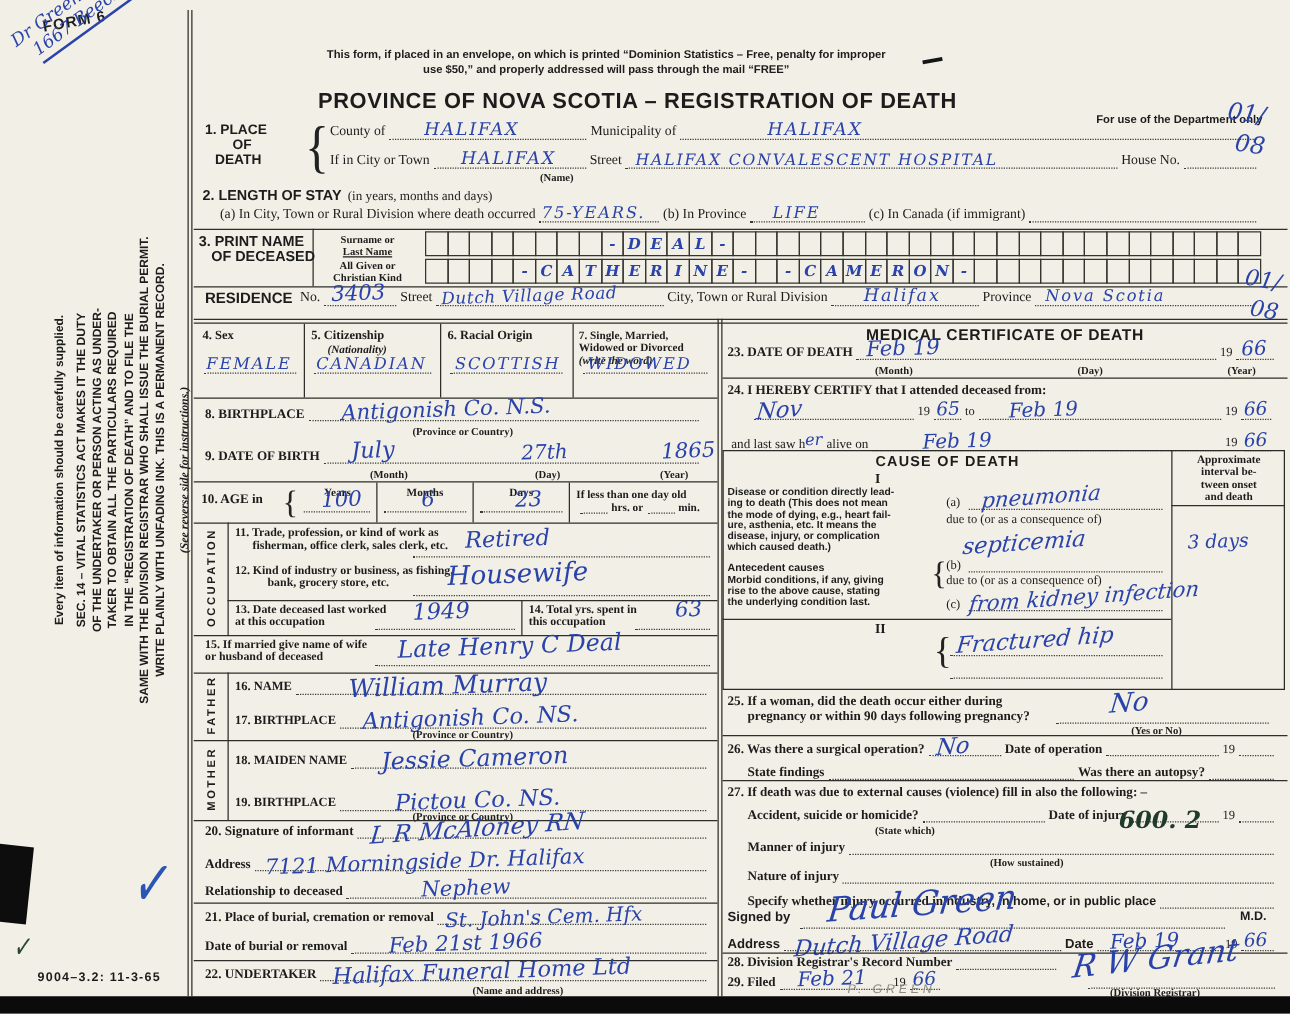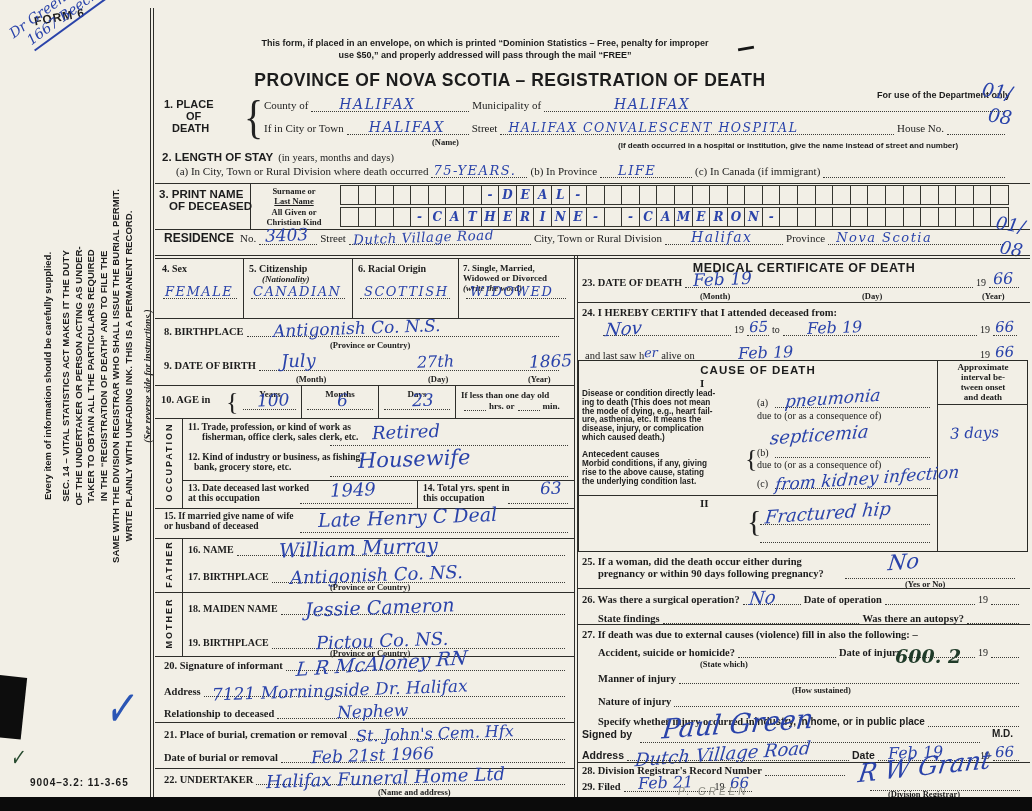--- a/index.html
+++ b/index.html
@@ -116,21 +116,20 @@
       <i class="hw hwc onln" style="left:22px;font-size:14px">HALIFAX</i>
       </span>
     <span class="s11">Street</span>
     <span class="dots">
       <i class="hw hwc onln" style="left:8px;font-size:12.5px">HALIFAX CONVALESCENT HOSPITAL</i>
       </span>
     <span class="s11">House No.</span>
     <span class="dseg" style="flex:0 0 58px"></span>
   </div>
   <div class="abs ser b sm85" style="left:432px;top:137px">(Name)</div>
-  <div class="abs sans b sm8" style="left:618px;top:141px;width:400px">(If death occurred in a hospital or institution, give the name instead of street and number)</div>
 
   <div class="fx" style="left:162px;top:151px">
     <span class="sans b" style="font-size:11.5px">2. LENGTH OF STAY</span>
     <span class="ser s105" style="margin-left:5px">(in years, months and days)</span>
   </div>
   <div class="fx" style="left:176px;top:166px;width:832px">
     <span class="s11">(a) In City, Town or Rural Division where death occurred</span>
     <span class="dseg" style="flex:0 0 96px">
       <i class="hw hwc onln" style="left:2px;font-size:13px">75-YEARS.</i>
       </span>
@@ -353,21 +352,21 @@
   <div class="vrule" style="left:182px;top:418px;height:90px"></div>
   <div class="vlab" style="left:121px;top:457px;width:96px">OCCUPATION</div>
   <div class="abs ser b sm95" style="left:188px;top:422px">
     <div>11. Trade, profession, or kind of work as</div>
     <div style="margin-left:14px">fisherman, office clerk, sales clerk, etc.</div>
   </div>
   <div class="dline" style="left:330px;top:443px;width:238px"></div>
   <div class="abs hw cur" style="left:372px;top:421px;font-size:18px">Retired</div>
   <div class="abs ser b sm95" style="left:188px;top:452px">
     <div>12. Kind of industry or business, as fishing,</div>
-    <div style="margin-left:6px">bank, grocery store, etc.</div>
+    <div style="margin-left:26px">bank, grocery store, etc.</div>
   </div>
   <div class="dline" style="left:330px;top:474px;width:238px"></div>
   <div class="abs hw cur" style="left:358px;top:447px;font-size:21px">Housewife</div>
   <div class="hrule" style="left:182px;top:480px;width:392px"></div>
   <div class="vrule" style="left:417px;top:480px;height:28px"></div>
   <div class="abs ser b sm95" style="left:188px;top:483px">
     <div>13. Date deceased last worked</div>
     <div>at this occupation</div>
   </div>
   <div class="dline" style="left:300px;top:501px;width:112px"></div>

